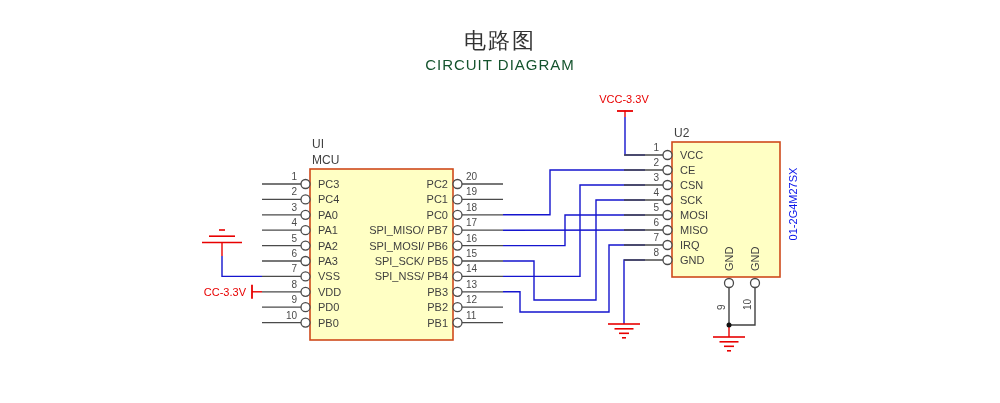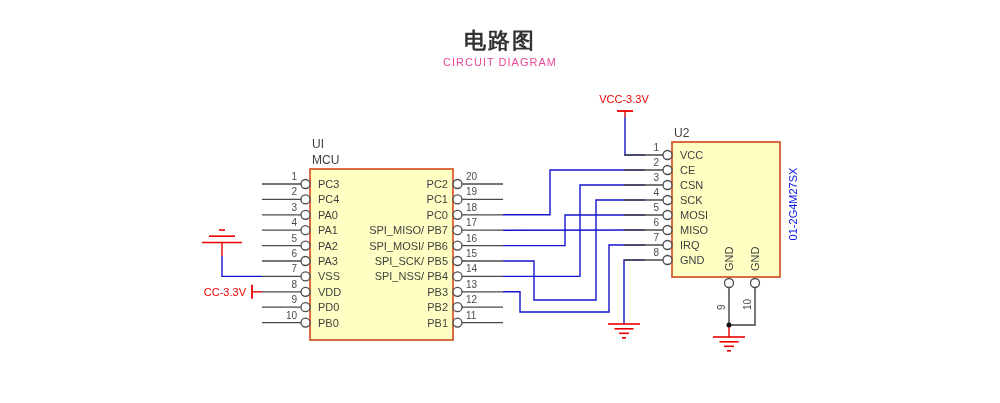--- a/index.html
+++ b/index.html
@@ -1,21 +1,21 @@
 <!DOCTYPE html>
 <html><head>
 <meta charset="utf-8">
 <style>
   html,body{margin:0;padding:0;background:#fff;}
   .page{position:relative;width:1000px;height:403px;background:#ffffff;overflow:hidden;
         font-family:"Liberation Sans",sans-serif;}
   .title{position:absolute;top:26px;left:0;width:100%;text-align:center;
-         font-size:22px;color:#333333;letter-spacing:2px;font-weight:bold;}
+         font-size:22px;color:#333333;letter-spacing:2px;}
   .subtitle{position:absolute;top:56px;left:0;width:100%;text-align:center;
-            font-size:11px;color:#ec4899;letter-spacing:1px;}
+            font-size:15px;color:#14532d;letter-spacing:1px;}
   svg{position:absolute;top:0;left:0;}
   svg text{font-family:"Liberation Sans",sans-serif;}
 </style>
 </head>
 <body>
 
 <div class="page">
   <div class="title">电路图</div>
   <div class="subtitle">CIRCUIT DIAGRAM</div>
   <svg id="schematic-svg" width="1000" height="403" viewBox="0 0 1000 403">

